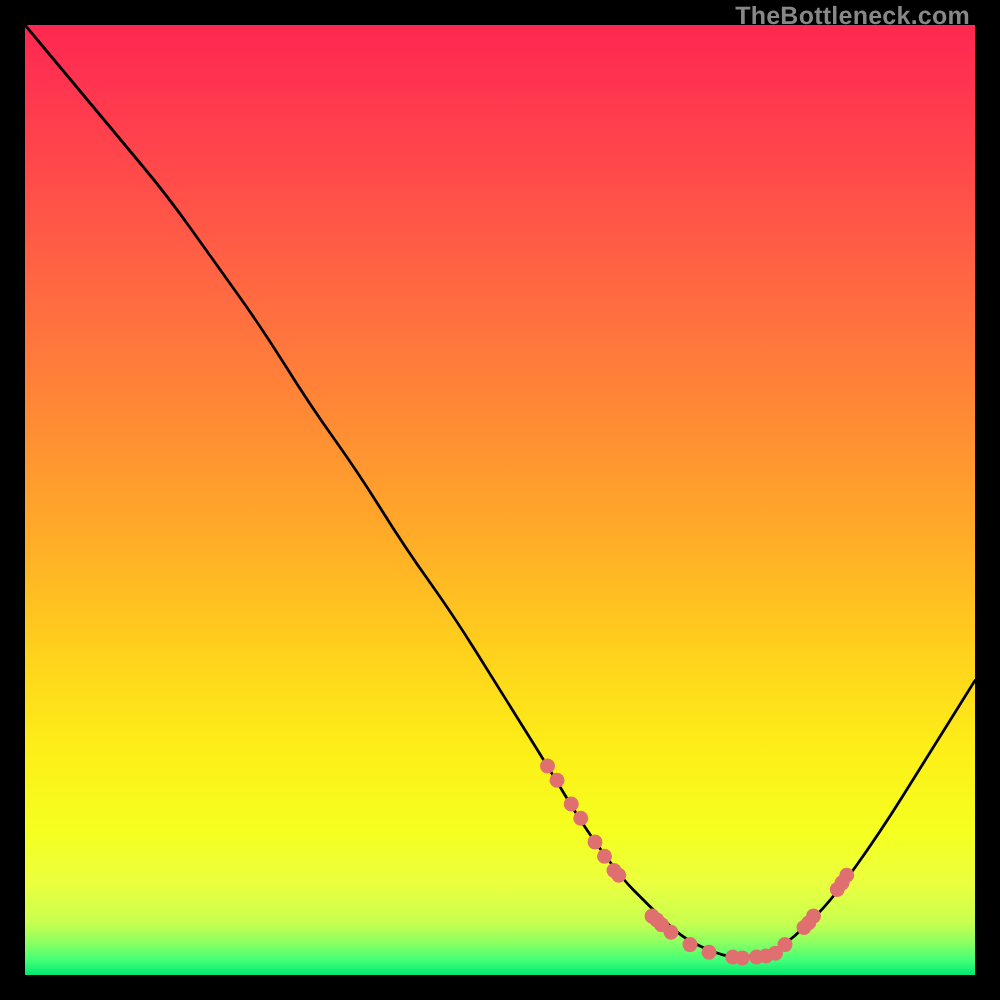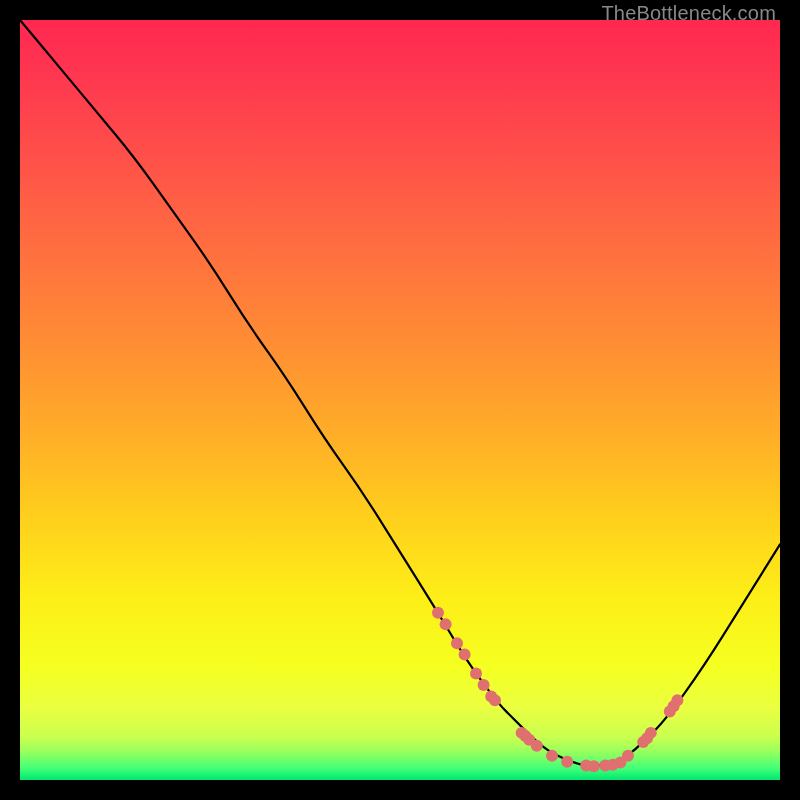--- a/index.html
+++ b/index.html
@@ -17,21 +17,21 @@
     width: 760px;
     height: 760px;
     background: #000;
   }
   .watermark {
     position: absolute;
     top: 2px;
     right: 24px;
     font-family: Arial, Helvetica, sans-serif;
     font-size: 20px;
-    font-weight: 400;
+    font-weight: 700;
     color: #888;
     letter-spacing: 0.2px;
   }
   svg { display: block; }
 </style>
 </head>
 <body>
 
 <div class="frame">
   <svg id="chart-svg" width="760" height="760" viewBox="0 0 760 760">

